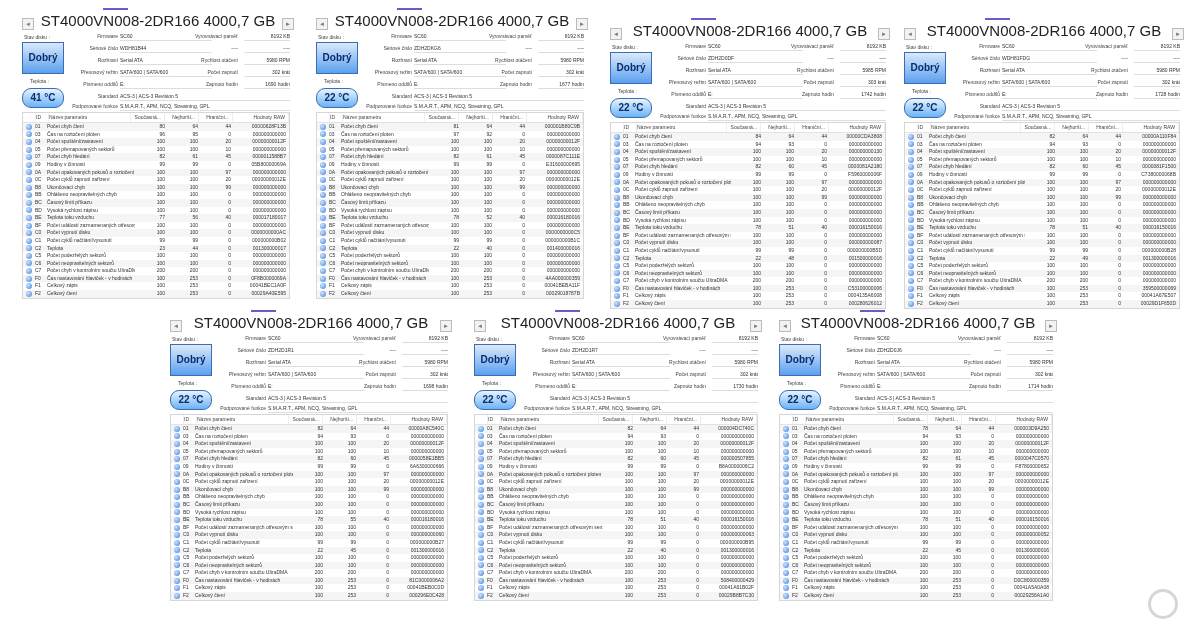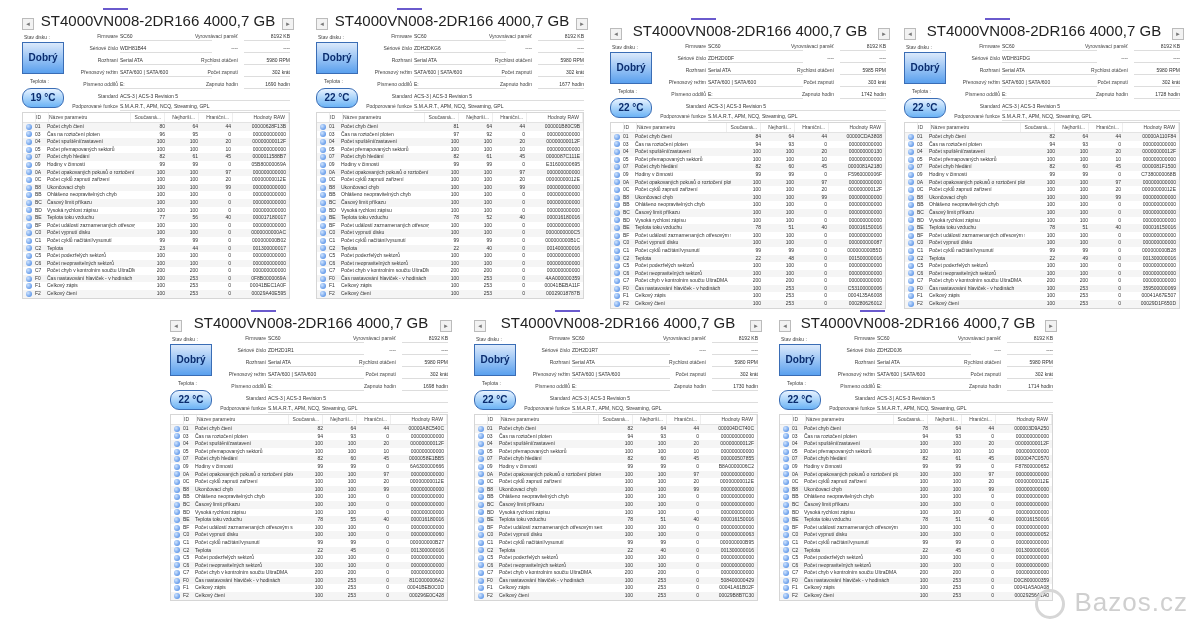--- a/index.html
+++ b/index.html
@@ -33,21 +33,21 @@
 
 <div id="root">
     <div class="panel" style="left: 18px; top: 8px; width: 280px; height: 302px;">
       <div class="tabline"></div>
       <div class="nav l">◄</div>
       <div class="nav r">►</div>
       <div class="title">ST4000VN008-2DR166 4000,7 GB</div>
       <div class="lbl" style="left: 6px; top: 26px;">Stav disku :</div>
       <div class="good">Dobrý</div>
       <div class="lbl" style="left: 12px; top: 70px;">Teplota :</div>
-      <div class="temp">19 °C</div>
+      <div class="temp">41 °C</div>
       <div class="lbl" style="right: 180px; top: 25px; text-align: right;">Firmware</div>
       <div class="val" style="left: 102px; top: 24px; width: 92.4px;">SC60</div>
       <div class="lbl" style="right: 180px; top: 37px; text-align: right;">Sériové číslo</div>
       <div class="val" style="left: 102px; top: 36px; width: 92.4px;">WDH81B44</div>
       <div class="lbl" style="right: 180px; top: 49px; text-align: right;">Rozhraní</div>
       <div class="val" style="left: 102px; top: 48px; width: 92.4px;">Serial ATA</div>
       <div class="lbl" style="right: 180px; top: 61px; text-align: right;">Přenosový režim</div>
       <div class="val" style="left: 102px; top: 60px; width: 92.4px;">SATA/600 | SATA/600</div>
       <div class="lbl" style="right: 180px; top: 73px; text-align: right;">Písmeno oddílů</div>
       <div class="val" style="left: 102px; top: 72px; width: 92.4px;">E:</div>
@@ -2112,13 +2112,13 @@
           <div class="c1">F2</div>
           <div class="c2">Celkový čtení</div>
           <div class="c3">100</div>
           <div class="c4">253</div>
           <div class="c5">0</div>
           <div class="c6">00029256A1A0</div>
         </div>
       </div>
     </div>
   </div>
-<div class="wm"><span class="at"></span><span>Bazos.cz</span></div>
+<div class="wm"><span class="at"></span></div>
 
 </body></html>

